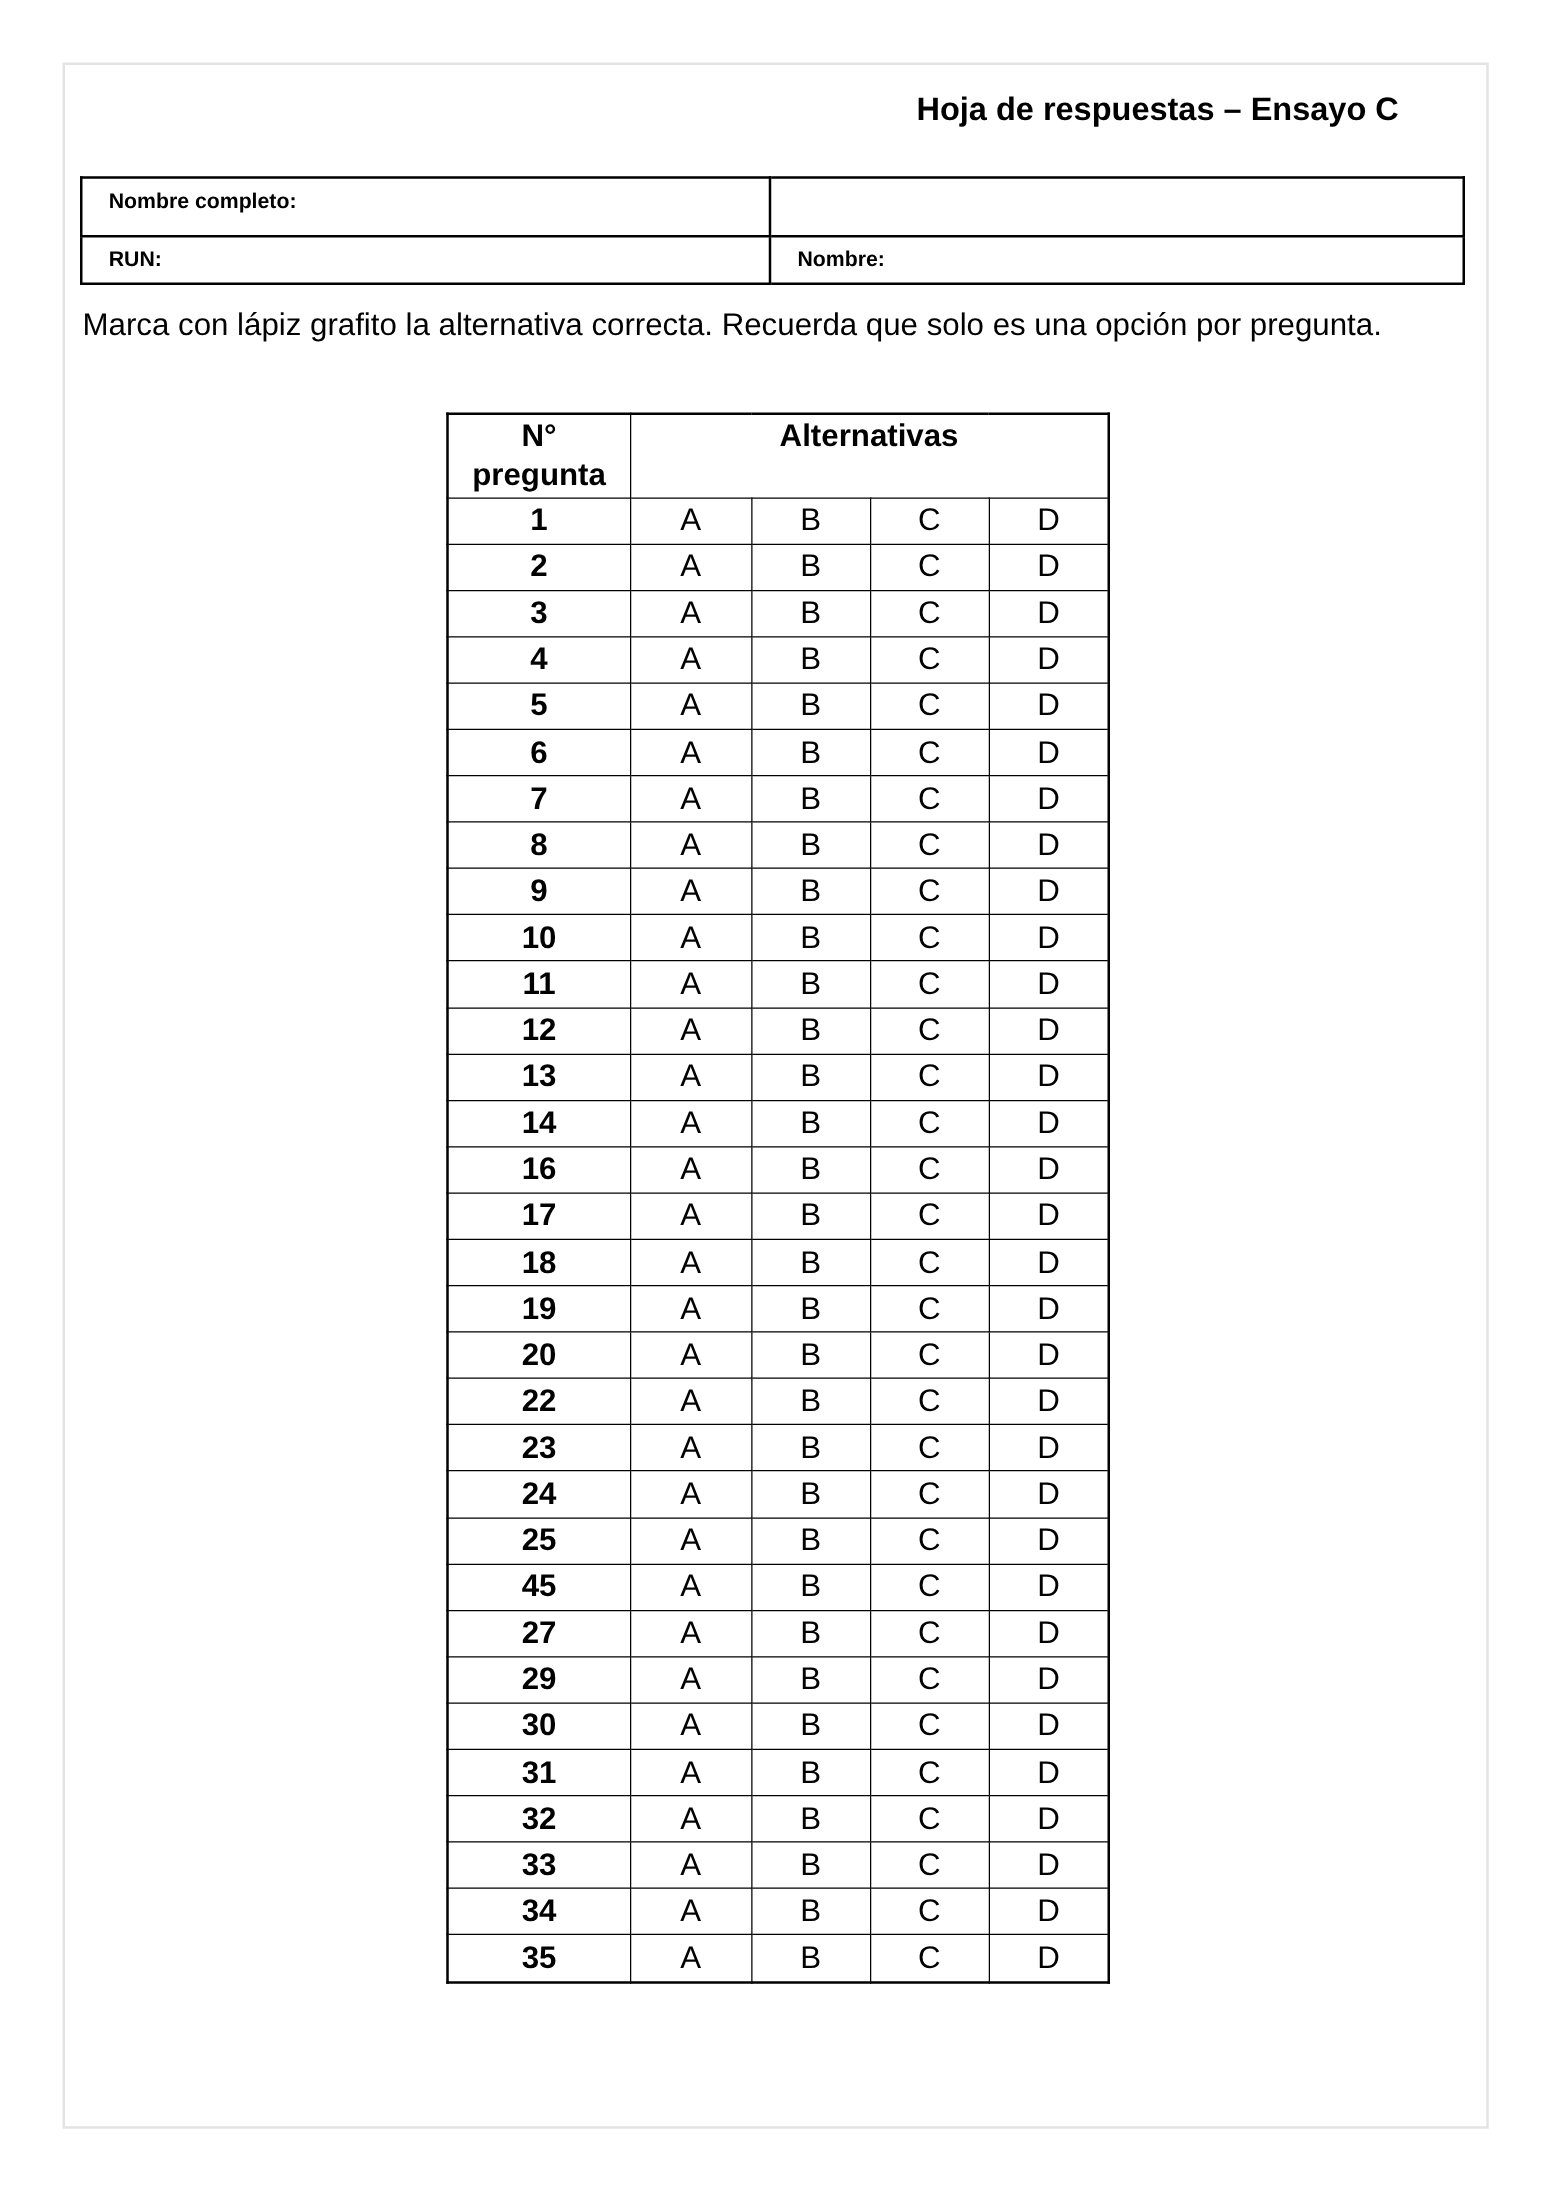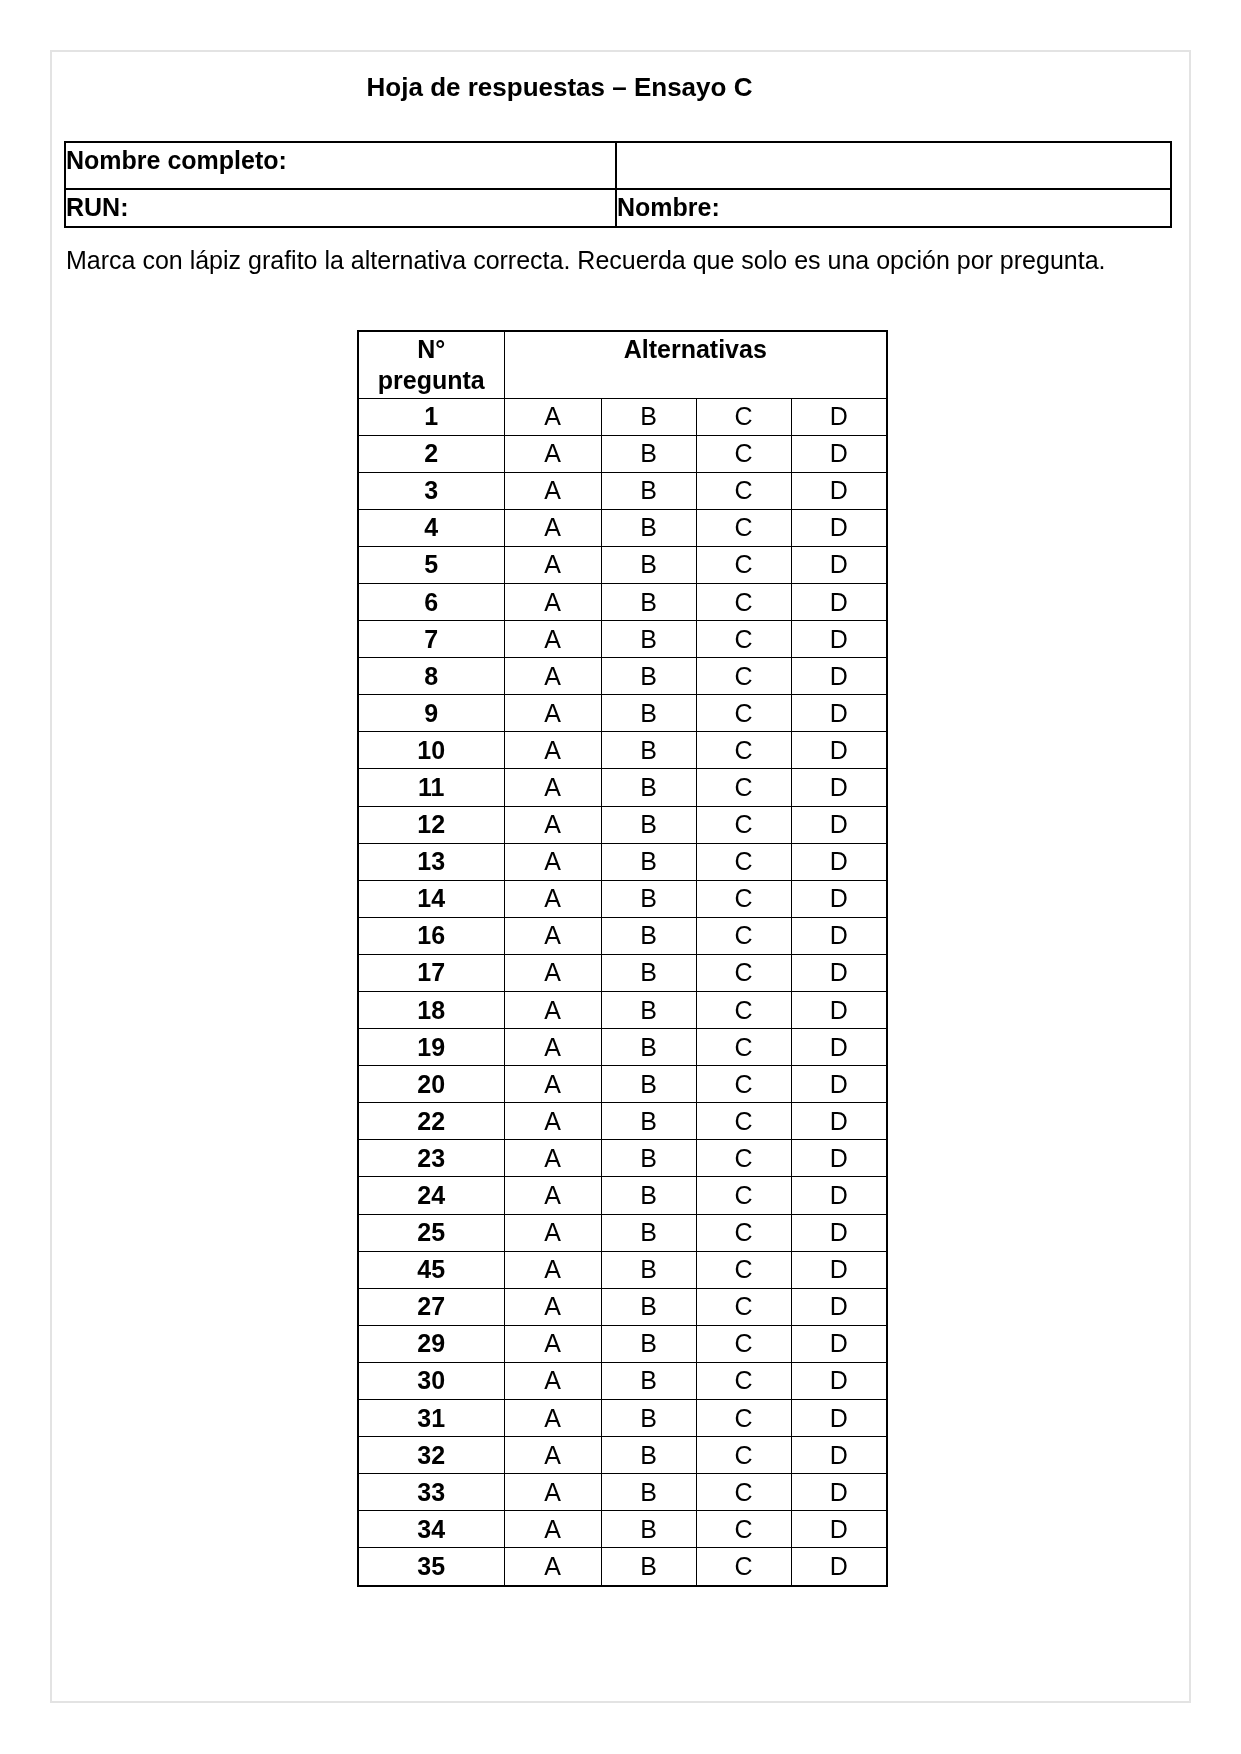--- a/index.html
+++ b/index.html
@@ -23,41 +23,41 @@
     height: 1653px;
     border: 2px solid #e3e3e3;
     box-sizing: border-box;
     pointer-events: none;
   }
   .doc-title {
     position: absolute;
     left: 0;
     top: 72px;
     width: 1119px;
-    text-align: center;
+    text-align: right;
     font-size: 26px;
     font-weight: bold;
     line-height: 30px;
   }
   table {
     border-collapse: collapse;
     table-layout: fixed;
   }
   .info-table {
     position: absolute;
     left: 64px;
     top: 141px;
     width: 1106px;
     height: 87px;
   }
   .info-table td {
     border: 2px solid #000000;
     vertical-align: top;
-    padding: 3px 0 0 0;
-    font-size: 25px;
+    padding: 3px 0 0 21px;
+    font-size: 17px;
     font-weight: bold;
     line-height: 29px;
     overflow: hidden;
   }
   .instruction {
     position: absolute;
     left: 66px;
     top: 245px;
     width: 1110px;
     font-size: 25px;

